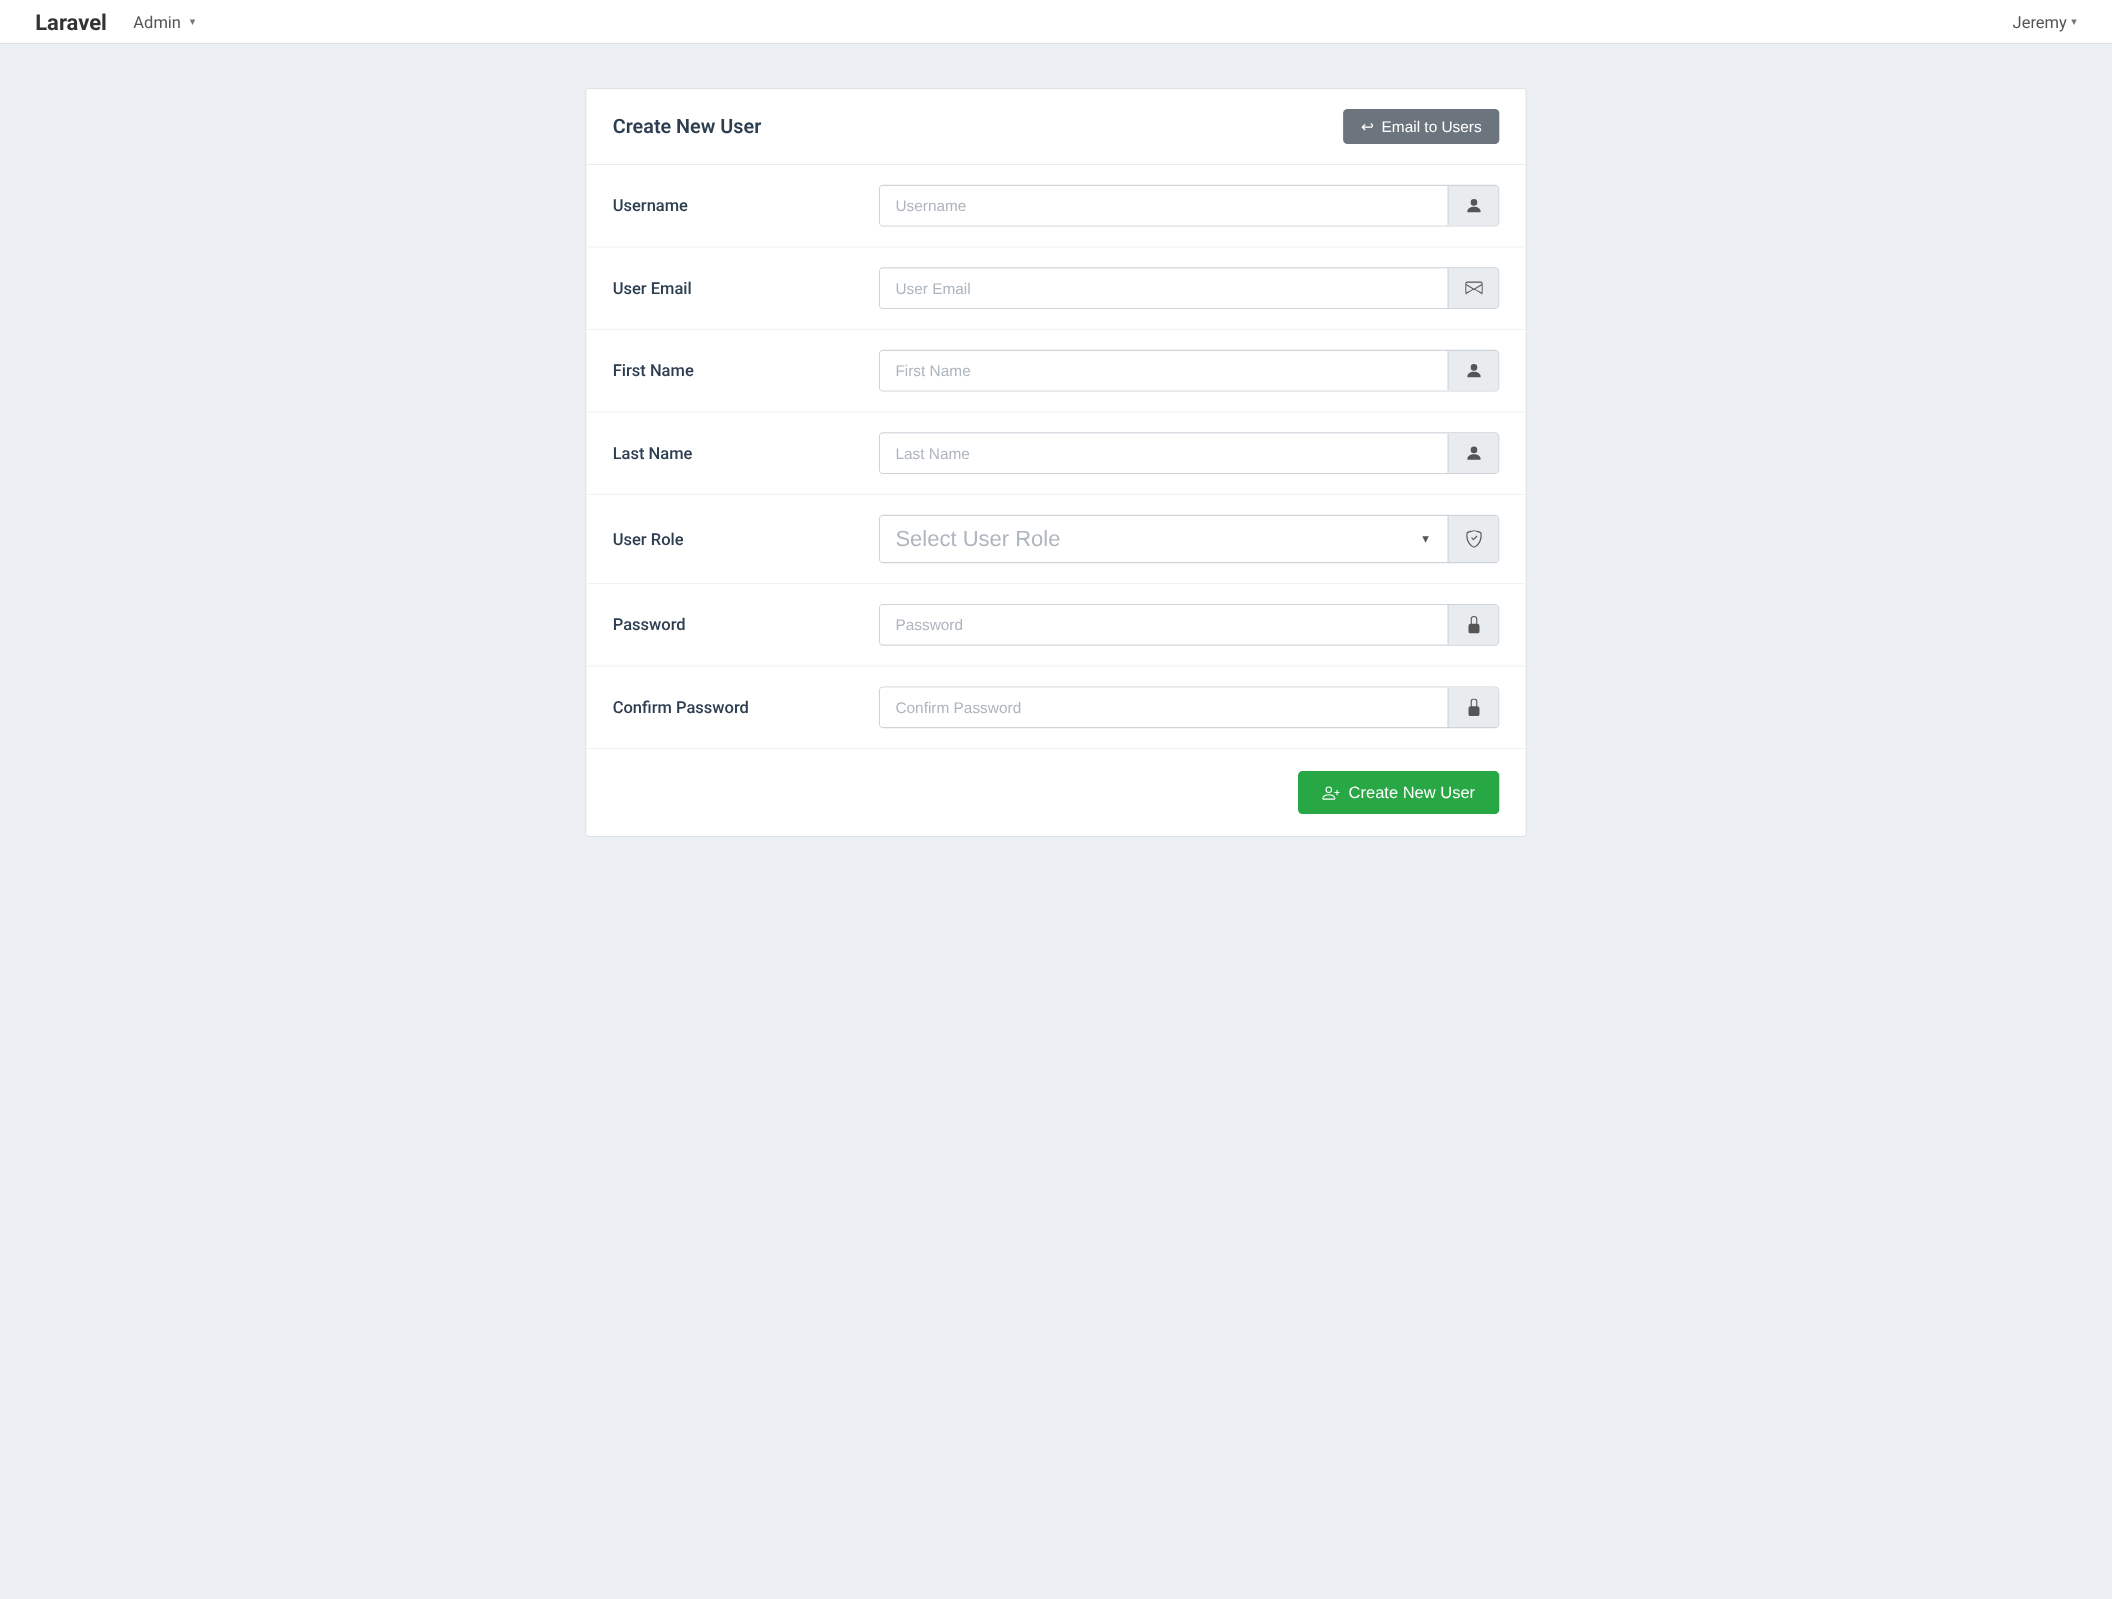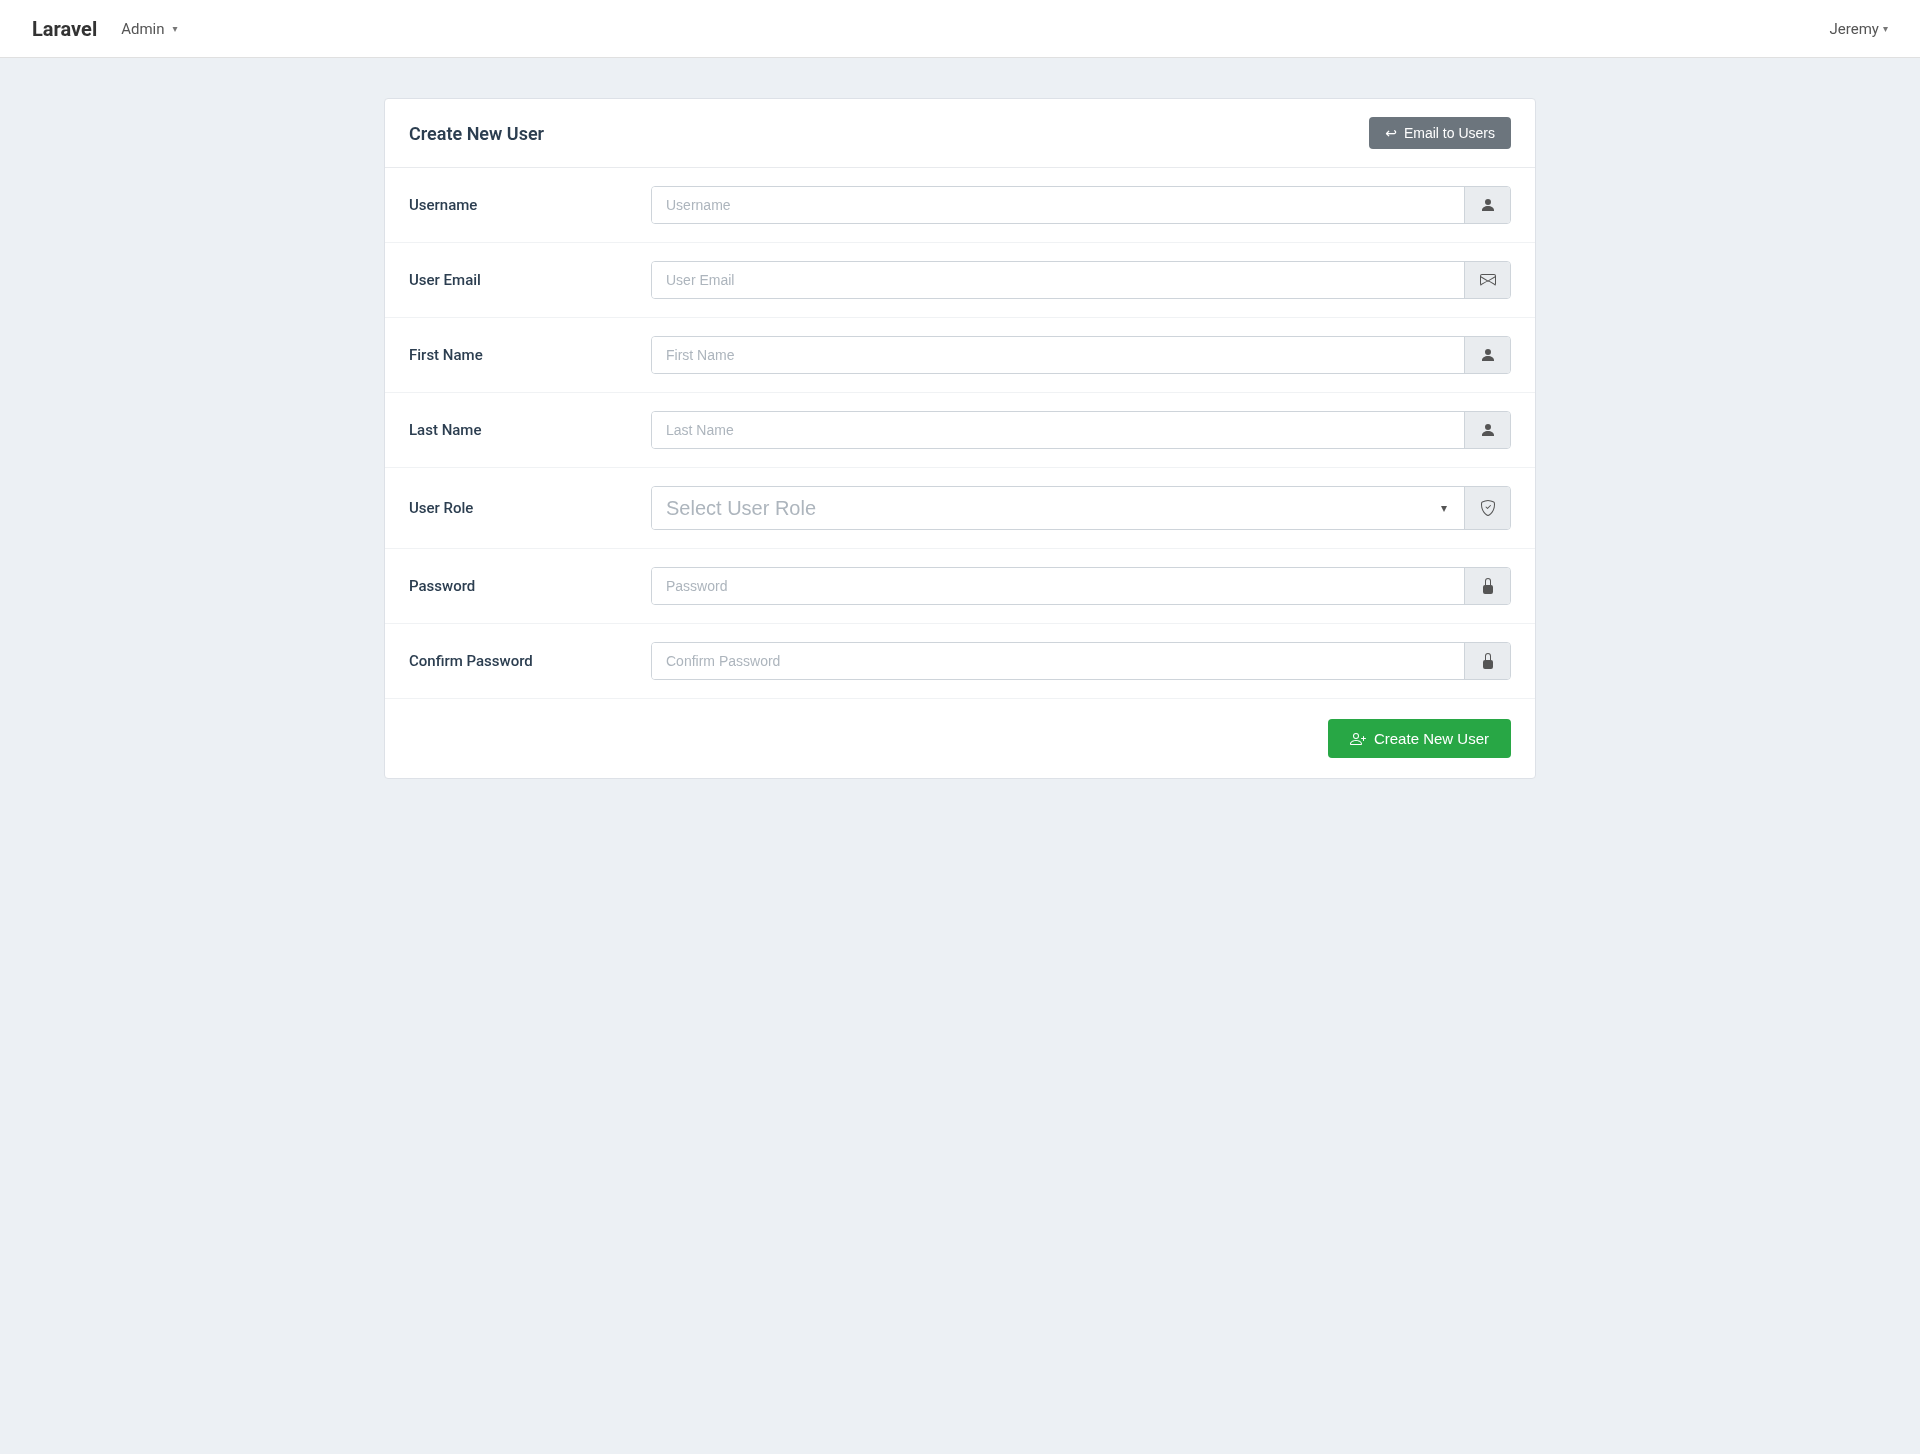--- a/index.html
+++ b/index.html
@@ -8,21 +8,21 @@
       font-family: -apple-system, BlinkMacSystemFont, "Segoe UI", Roboto, Helvetica, Arial, sans-serif;
       background-color: #ecf0f4;
       min-height: 100vh;
       color: #333;
     }
 
     
     .navbar {
       background-color: #fff;
       border-bottom: 1px solid #e0e0e0;
-      height: 58px;
+      height: 40px;
       display: flex;
       align-items: center;
       justify-content: space-between;
       padding: 0 32px;
       position: relative;
       z-index: 10;
     }
 
     .navbar-left {
       display: flex;
@@ -63,21 +63,21 @@
     .main-content {
       padding: 40px 0;
       display: flex;
       justify-content: center;
     }
 
     .card {
       background: #fff;
       border: 1px solid #dde1e7;
       border-radius: 4px;
-      width: 1152px;
+      width: 856px;
       overflow: hidden;
     }
 
     
     .card-header {
       display: flex;
       align-items: center;
       justify-content: space-between;
       padding: 18px 24px;
       border-bottom: 1px solid #e8eaed;

